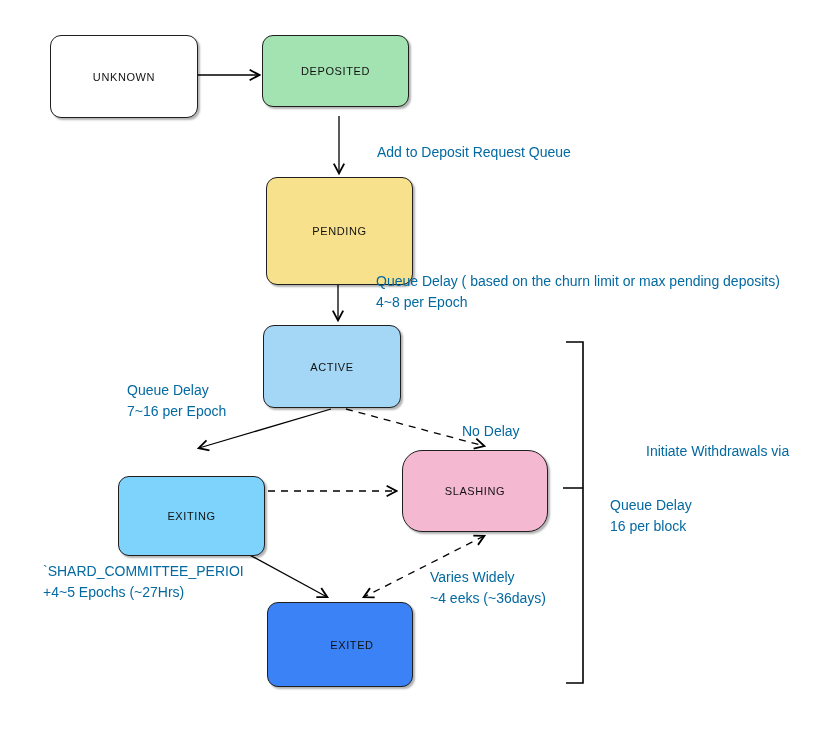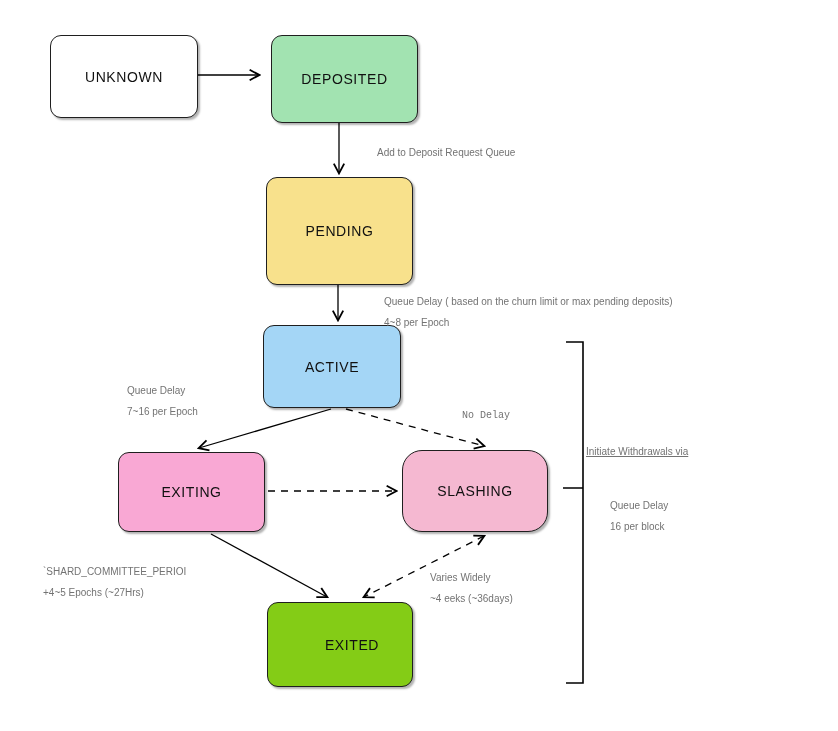--- a/index.html
+++ b/index.html
@@ -4,41 +4,41 @@
 <style>
   html,body{margin:0;padding:0;background:#ffffff;}
   #canvas{
     position:relative;width:838px;height:731px;background:#ffffff;overflow:hidden;
     font-family:"Liberation Sans", sans-serif;color:#000;
   }
   #edges{position:absolute;left:0;top:0;z-index:1;}
   .node{
     position:absolute;z-index:2;border:1.6px solid #1f1f1f;border-radius:11px;
     display:flex;align-items:center;justify-content:center;
-    font-size:14px;letter-spacing:0.6px;color:#111;
+    font-size:11px;letter-spacing:0.6px;color:#111;
     box-shadow:2px 2px 2px rgba(0,0,0,0.30);
     box-sizing:border-box;
   }
   .n-unknown  {left:50px; top:35px; width:148px;height:83px;}
-  .n-deposited{left:271px;top:35px; width:147px;height:88px;}
+  .n-deposited{left:262px;top:35px; width:147px;height:72px;}
   .n-pending  {left:266px;top:177px;width:147px;height:108px;}
   .n-active   {left:263px;top:325px;width:138px;height:83px;}
   .n-exiting  {left:118px;top:452px;width:147px;height:80px;}
   .n-slashing {left:402px;top:450px;width:146px;height:82px;border-radius:20px;}
   .n-exited   {left:267px;top:602px;width:146px;height:85px;}
   .note{
-    position:absolute;z-index:3;font-size:10px;line-height:21px;white-space:nowrap;color:#737373;
+    position:absolute;z-index:3;font-size:14px;line-height:21px;white-space:nowrap;color:#0369a1;
   }
   .note-add        {left:377px;top:142px;}
-  .note-churn      {left:384px;top:271px;margin-top:20px;}
+  .note-churn      {left:376px;top:271px;}
   .note-queue-left {left:127px;top:380px;}
-  .note-nodelay    {left:462px;top:405px;font-family:Liberation Mono, monospace;}
+  .note-nodelay    {left:462px;top:421px;}
   .note-shard      {left:43px; top:561px;}
   .note-varies     {left:430px;top:567px;}
-  .note-withdraw   {left:586px;top:441px;text-decoration:underline;}
+  .note-withdraw   {left:646px;top:441px;}
   .note-queue-right{left:610px;top:495px;}
 </style>
 </head>
 <body>
 
 <div id="canvas">
 
   <svg id="edges" width="838" height="731">
     <defs>
       <marker id="arr" viewBox="0 0 10 10" refX="8.2" refY="5" markerWidth="10" markerHeight="10" orient="auto-start-reverse">
@@ -55,23 +55,23 @@
     <line x1="211" y1="534" x2="327" y2="597" stroke="#000" stroke-width="1.3" marker-end="url(#arr)"></line>
     <line x1="484" y1="536" x2="364" y2="597" stroke="#000" stroke-width="1.3" stroke-dasharray="7,6" marker-start="url(#arr)" marker-end="url(#arr)"></line>
 
     <path d="M566,342 H583 V683 H566 M583,488 H563" fill="none" stroke="#000" stroke-width="1.6"></path>
   </svg>
 
   <div class="node n-unknown" style="background-color: rgb(255, 255, 255);">UNKNOWN</div>
   <div class="node n-deposited" style="background-color: rgb(162, 227, 177);">DEPOSITED</div>
   <div class="node n-pending" style="background-color: rgb(248, 225, 140);">PENDING</div>
   <div class="node n-active" style="background-color: rgb(164, 214, 246);">ACTIVE</div>
-  <div class="node n-exiting" style="background-color: #f9a8d4;">EXITING</div>
+  <div class="node n-exiting" style="background-color: #7dd3fc; margin-top: 24px;">EXITING</div>
   <div class="node n-slashing" style="background-color: rgb(245, 184, 209);">SLASHING</div>
-  <div class="node n-exited" style="background-color: #84cc16; padding-left: 24px;">EXITED</div>
+  <div class="node n-exited" style="background-color: #3b82f6; padding-left: 24px;">EXITED</div>
 
   <div class="note note-add">Add to Deposit Request Queue</div>
 
   <div class="note note-churn">
     <div>Queue Delay ( based on the churn limit or max pending deposits)</div>
     <div>4~8 per Epoch</div>
   </div>
 
   <div class="note note-queue-left">
     <div>Queue Delay</div>

